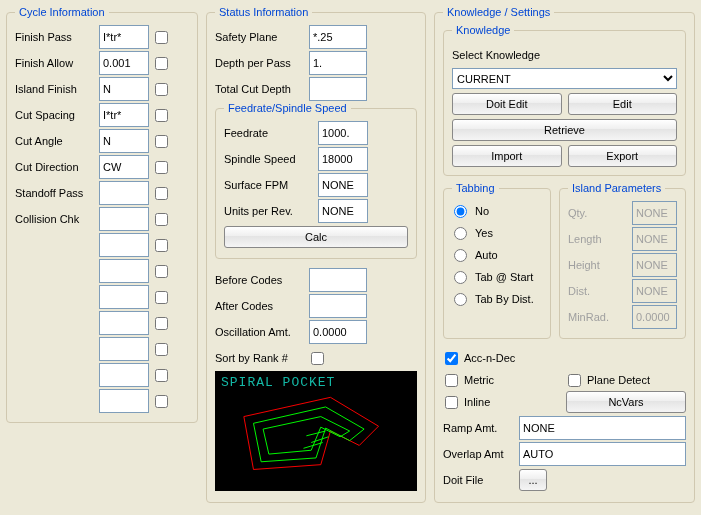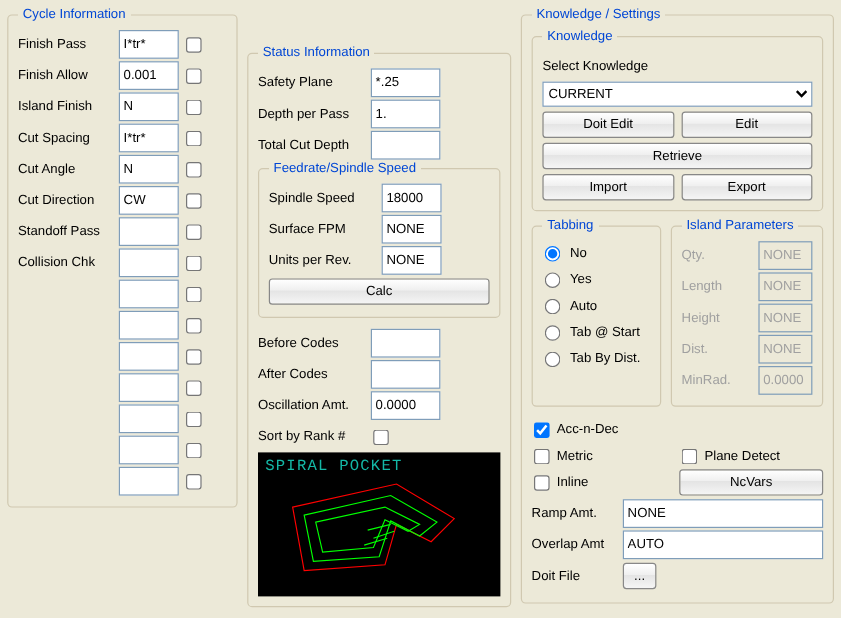--- a/index.html
+++ b/index.html
@@ -1,20 +1,20 @@
 <!DOCTYPE html>
 <html><head>
 <meta charset="utf-8">
 <style>
 * { box-sizing: border-box; font-family: Tahoma, sans-serif; font-size: 11px; }
 body { margin: 0; padding: 0; background: #ece9d8; }
 .dialog { width: 701px; height: 515px; background: #ece9d8; padding: 6px; display: flex; gap: 8px; }
 .col { display: flex; flex-direction: column; }
 .col1 { width: 192px; }
-.col2 { width: 220px; margin-top: 32px; }
+.col2 { width: 220px; }
 .col3 { flex: 1; }
 
 fieldset { border: 1px solid #d0c8b0; border-radius: 4px; margin: 0 0 6px 0; padding: 6px 8px 8px 8px; position: relative; }
 fieldset > legend { color: #0046d5; padding: 0 4px; font-size: 11px; }
 
 .row { display: flex; align-items: center; height: 26px; gap: 4px; }
 .lab { width: 80px; color: #000; }
 .lab2 { width: 90px; color: #000; }
 .lab4 { width: 60px; color: #000; }
 .disabled-lab { color: #a0a0a0; }
@@ -152,20 +152,24 @@
         <span class="lab2">Depth per Pass</span>
         <input class="txt w60" value="1." style="">
       </div>
       <div class="row">
         <span class="lab2">Total Cut Depth</span>
         <input class="txt w60" value="" style="">
       </div>
 
       <fieldset>
         <legend>Feedrate/Spindle Speed</legend>
+        <div class="row">
+          <span class="lab2">Feedrate</span>
+          <input class="txt w50" value="1000." style="">
+        </div>
         <div class="row">
           <span class="lab2">Spindle Speed</span>
           <input class="txt w50" value="18000" style="">
         </div>
         <div class="row">
           <span class="lab2">Surface FPM</span>
           <input class="txt w50" value="NONE" style="">
         </div>
         <div class="row">
           <span class="lab2">Units per Rev.</span>

